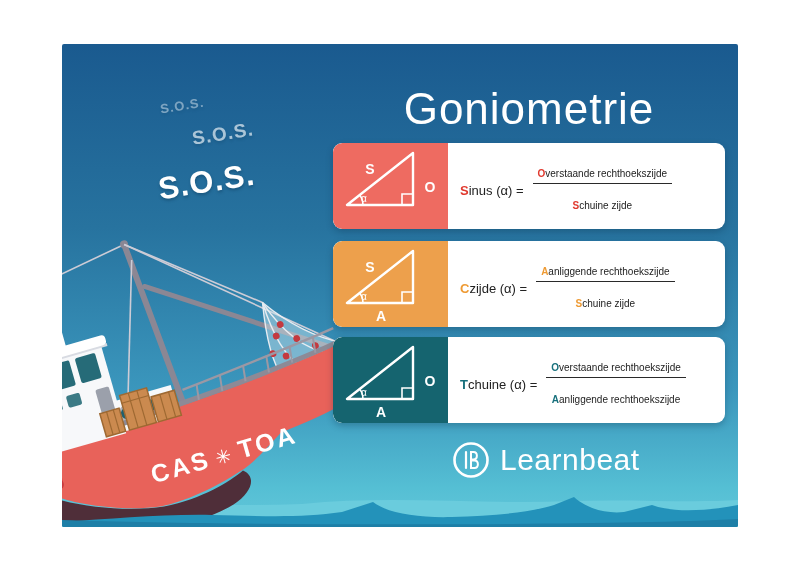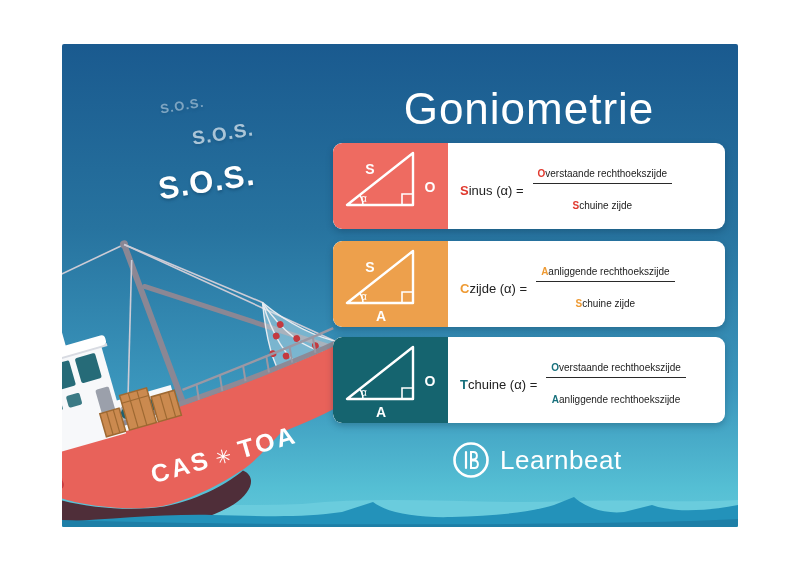--- a/index.html
+++ b/index.html
@@ -29,21 +29,21 @@
   .alpha{fill:#fff;font-size:10px;text-anchor:middle;}
   .formula{flex:1;display:flex;align-items:center;padding-left:12px;color:#222222;font-size:13px;margin-top:8px;}
   .flabel{white-space:nowrap;}
   .frac{text-align:center;margin-left:9px;font-size:10px;line-height:1.25;white-space:nowrap;}
   .num{border-bottom:1.5px solid #2a2a2a;padding:0 5px 3px;}
   .den{padding-top:16px;}
   .lead{font-weight:bold;}
 
   .logo{position:absolute;left:390px;top:397px;display:flex;align-items:center;gap:10px;color:#fff;}
   .logo-mark{display:block;}
-  .brand-name{font-size:26px;letter-spacing:.5px;}
+  .brand-name{font-size:30px;letter-spacing:.5px;}
 </style>
 </head>
 <body>
 
 <div class="stage">
 <div class="poster">
 
   <svg class="scene" viewBox="0 0 676 483" aria-hidden="true">
 
     <path fill="#6accdd" d="M0,465 C80,458 160,463 240,460 C330,451 420,461 510,457 C570,455 630,459 676,456 L676,483 L0,483 Z"></path>

